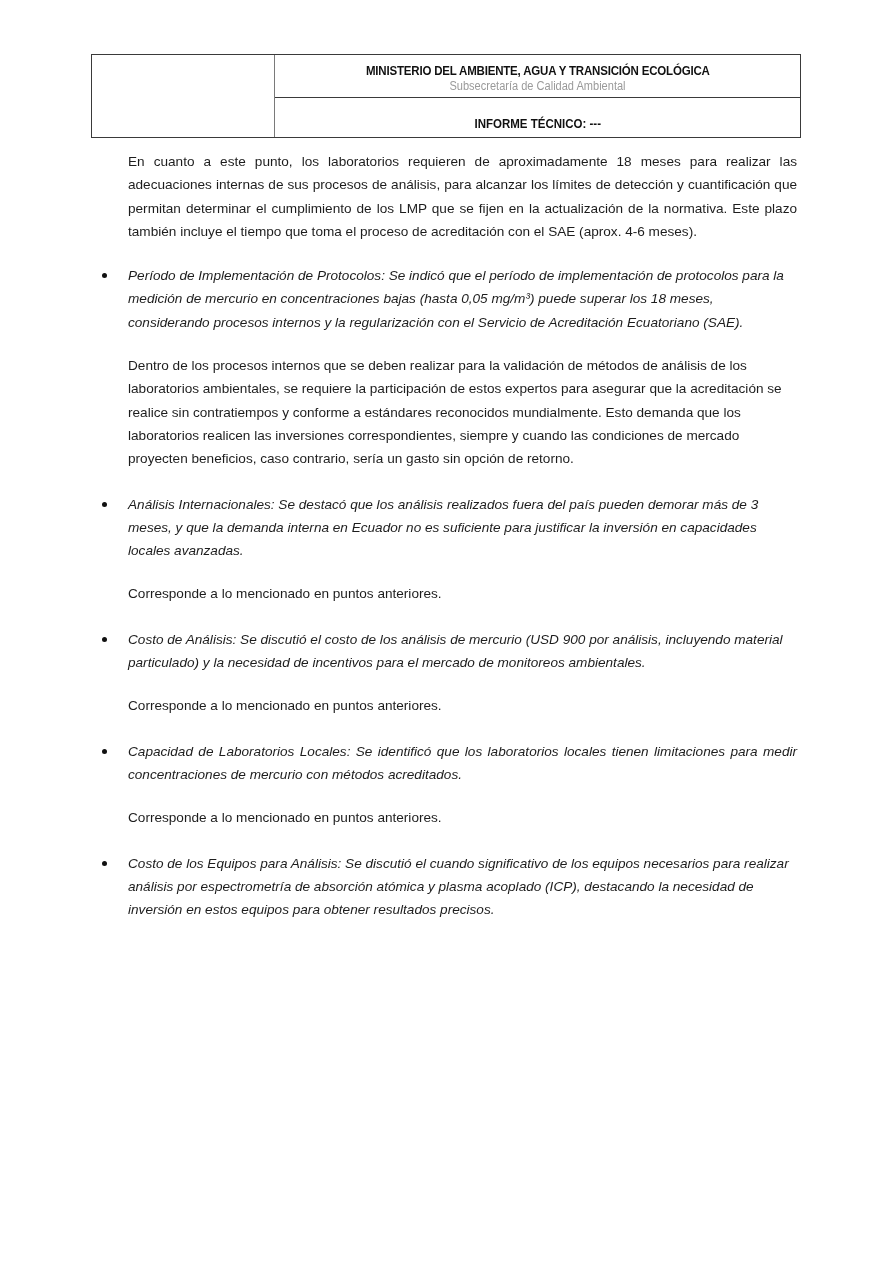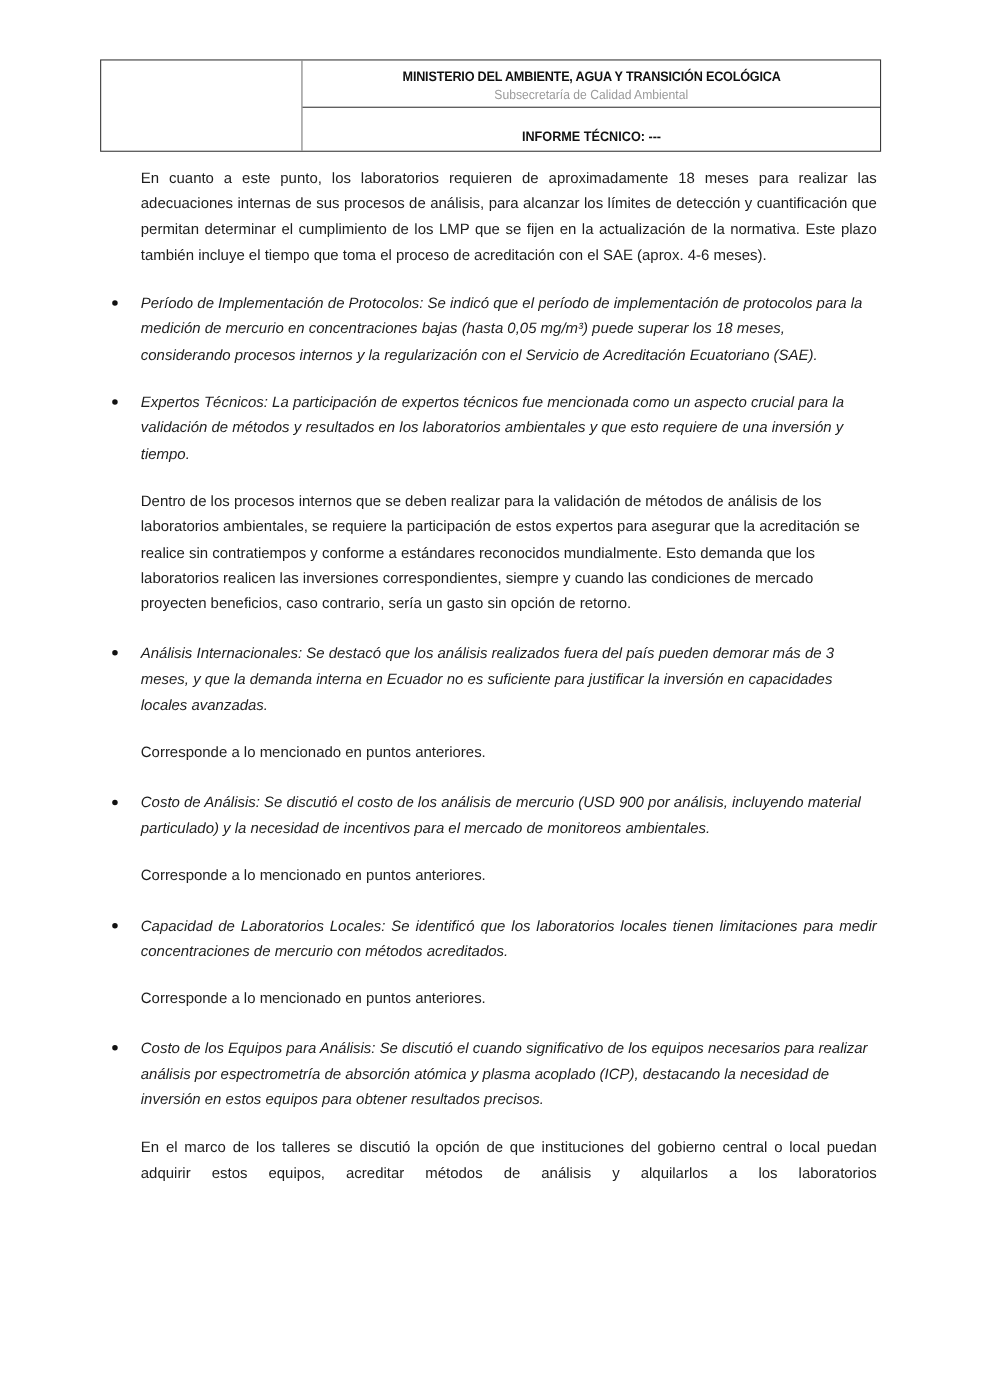--- a/index.html
+++ b/index.html
@@ -66,24 +66,20 @@
 </div>
 
 <div class="content">
   <p class="justify para">En cuanto a este punto, los laboratorios requieren de aproximadamente 18 meses para realizar las adecuaciones internas de sus procesos de análisis, para alcanzar los límites de detección y cuantificación que permitan determinar el cumplimiento de los LMP que se fijen en la actualización de la normativa. Este plazo también incluye el tiempo que toma el proceso de acreditación con el SAE (aprox. 4-6 meses).</p>
 
   <div class="bullet">
     <span class="dot"></span>
     <p>Período de Implementación de Protocolos: Se indicó que el período de implementación de protocolos para la medición de mercurio en concentraciones bajas (hasta 0,05 mg/m³) puede superar los 18 meses, considerando procesos internos y la regularización con el Servicio de Acreditación Ecuatoriano (SAE).</p>
   </div>
 
-  <div class="bullet">
-    <span class="dot"></span>
-    <p>Expertos Técnicos: La participación de expertos técnicos fue mencionada como un aspecto crucial para la validación de métodos y resultados en los laboratorios ambientales y que esto requiere de una inversión y tiempo.</p>
-  </div>
   <p class="note">Dentro de los procesos internos que se deben realizar para la validación de métodos de análisis de los laboratorios ambientales, se requiere la participación de estos expertos para asegurar que la acreditación se realice sin contratiempos y conforme a estándares reconocidos mundialmente. Esto demanda que los laboratorios realicen las inversiones correspondientes, siempre y cuando las condiciones de mercado proyecten beneficios, caso contrario, sería un gasto sin opción de retorno.</p>
 
   <div class="bullet">
     <span class="dot"></span>
     <p>Análisis Internacionales: Se destacó que los análisis realizados fuera del país pueden demorar más de 3 meses, y que la demanda interna en Ecuador no es suficiente para justificar la inversión en capacidades locales avanzadas.</p>
   </div>
   <p class="note">Corresponde a lo mencionado en puntos anteriores.</p>
 
   <div class="bullet">
     <span class="dot"></span>
@@ -94,14 +90,13 @@
   <div class="bullet">
     <span class="dot"></span>
     <p class="justify">Capacidad de Laboratorios Locales: Se identificó que los laboratorios locales tienen limitaciones para medir concentraciones de mercurio con métodos acreditados.</p>
   </div>
   <p class="note">Corresponde a lo mencionado en puntos anteriores.</p>
 
   <div class="bullet">
     <span class="dot"></span>
     <p>Costo de los Equipos para Análisis: Se discutió el cuando significativo de los equipos necesarios para realizar análisis por espectrometría de absorción atómica y plasma acoplado (ICP), destacando la necesidad de inversión en estos equipos para obtener resultados precisos.</p>
   </div>
-  <p class="justify" style="text-align-last: justify;">En el marco de los talleres se discutió la opción de que instituciones del gobierno central o local puedan adquirir estos equipos, acreditar métodos de análisis y alquilarlos a los laboratorios</p>
 </div>
 
 </body></html>

